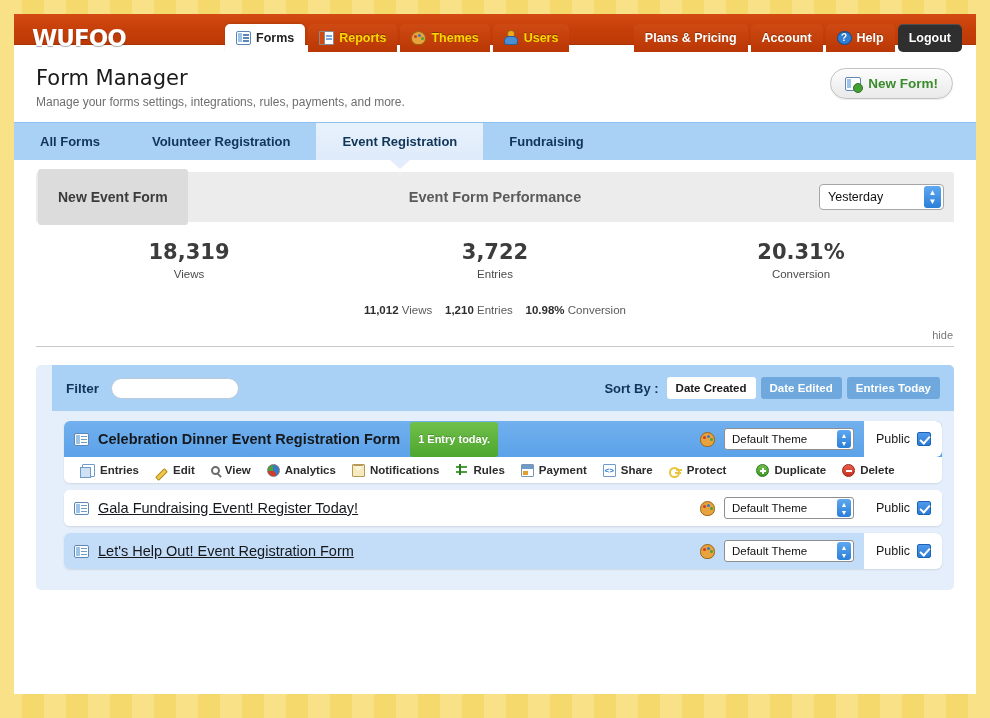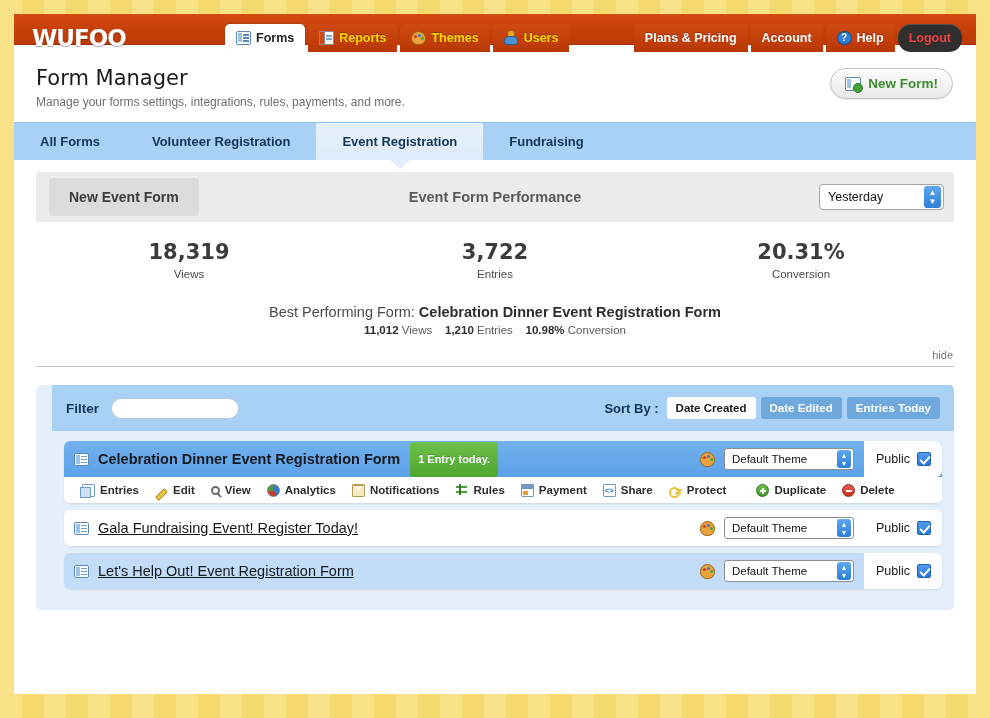--- a/index.html
+++ b/index.html
@@ -51,21 +51,21 @@
     background: linear-gradient(to bottom, #cf4a13, #b93705);
     text-shadow: 0 -1px 0 rgba(0,0,0,.3);
     cursor: pointer; white-space: nowrap;
   }
   .navtab.active {
     background: #ffffff; color: #222; text-shadow: none;
     box-shadow: 0 -1px 2px rgba(0,0,0,.12);
   }
   .navtab.plain { color: #ffffff; }
   .navtab.logout {
-    background: #2f2f2f; color: #ef4444; border-radius: 13px;
+    background: #2f2f2f; color: #ffffff; border-radius: 5px;
     box-shadow: inset 0 1px 0 rgba(255,255,255,.15);
   }
   .nico { width: 15px; height: 14px; display: inline-block; position: relative; flex: none; }
 
   
   .ico-forms { background:#fff; border:1px solid #5c87b8; border-radius:2px; }
   .ico-forms::before{content:"";position:absolute;left:1px;top:1px;width:4px;height:9px;background:#9dc3e6;}
   .ico-forms::after{content:"";position:absolute;left:6px;top:2px;width:6px;height:1.5px;background:#5c87b8;
     box-shadow:0 3px 0 #5c87b8, 0 6px 0 #5c87b8;}
   
@@ -132,22 +132,22 @@
   
   .perf { padding: 12px 22px 0 22px; position: relative; }
   .perfbar {
     display: flex; align-items: center;
     height: 50px;
     background: #ececec;
     border-radius: 3px 3px 0 0;
     position: relative;
   }
   .newevent {
-    margin-left: 13px;
-    height: 38px; padding: 0 20px;
+    margin-left: 2px;
+    height: 56px; padding: 0 20px;
     display: flex; align-items: center;
     background: #dcdcdc; border-radius: 3px;
     font-size: 14px; font-weight: bold; color: #3b3b3b;
     cursor: pointer;
   }
   .perftitle {
     position: absolute; left: 0; right: 0; text-align: center;
     font-size: 14.5px; font-weight: bold; color: #5a5a5a;
     pointer-events: none;
   }
@@ -396,24 +396,20 @@
         <div class="statnum">3,722</div>
         <div class="statlbl">Entries</div>
       </div>
       <div class="stat">
         <div class="statnum">20.31%</div>
         <div class="statlbl">Conversion</div>
       </div>
     </div>
 
     <div class="best">
-      <div class="bestline1">
-        <span>Best Performing Form:</span>
-        <b>Celebration Dinner Event Registration Form</b>
-      </div>
       <div class="bestline2">
         <b>11,012</b>
         <span>Views</span>
         &nbsp;&nbsp;
         <b>1,210</b>
         <span>Entries</span>
         &nbsp;&nbsp;
         <b>10.98%</b>
         <span>Conversion</span>
       </div>

